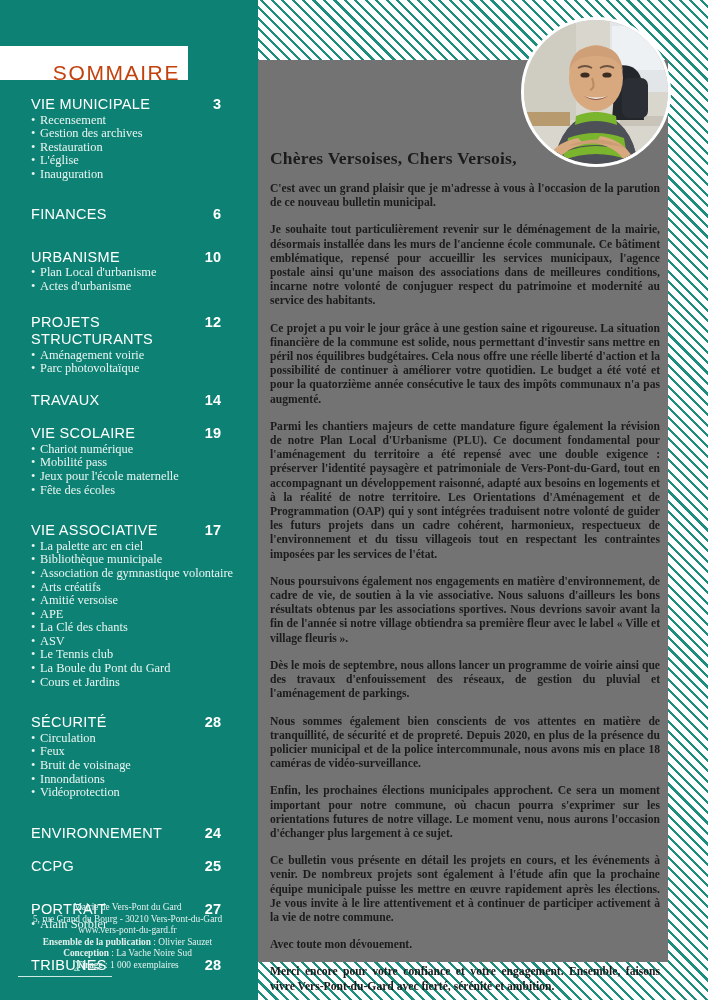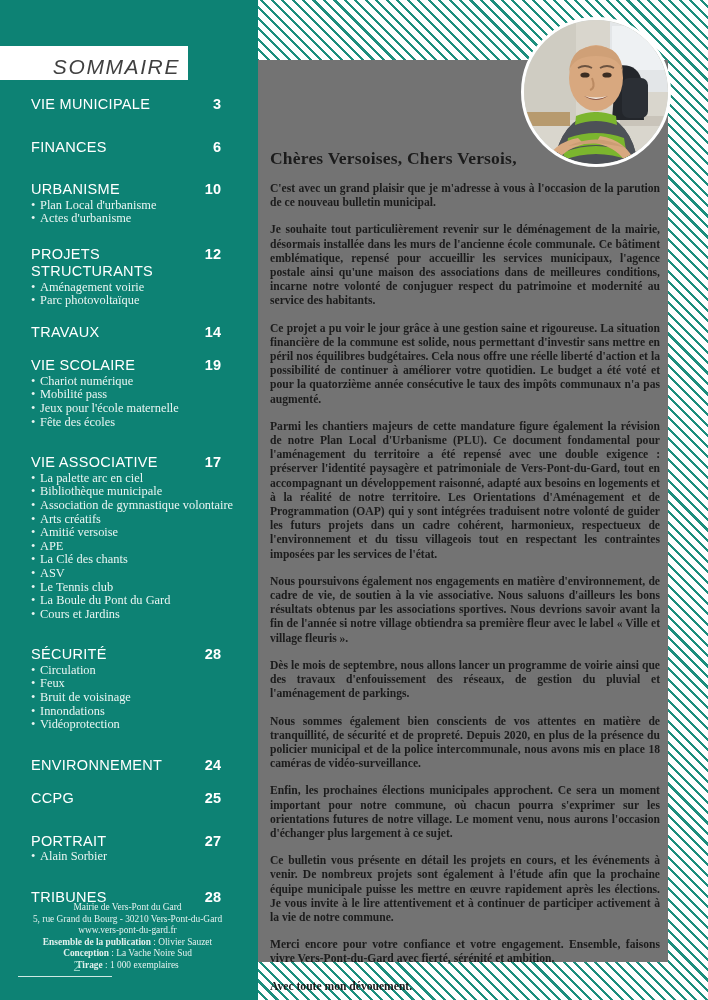--- a/index.html
+++ b/index.html
@@ -42,25 +42,24 @@
     display: flex;
     align-items: flex-start;
     justify-content: flex-end;
     box-sizing: border-box;
     padding: 0 6px 0 0;
   }
   .sommaire-text {
     font-family: "Liberation Sans", sans-serif;
     font-size: 21px;
     letter-spacing: 1.6px;
-    color: #404040;
+    color: #c2410c;
     line-height: 26px;
     border-bottom: 2px solid #0d8274;
-    padding: 8px 2px 1px 2px;
-    font-style: italic;
+    padding: 14px 2px 1px 2px;
   }
 
   .toc {
     position: absolute;
     left: 31px;
     top: 96px;
     width: 200px;
   }
   .toc-entry {
     margin-bottom: 3px;
@@ -268,22 +267,22 @@
       <div class="letter-body">
         <p>C'est avec un grand plaisir que je m'adresse à vous à l'occasion de la parution de ce nouveau bulletin municipal.</p>
         <p>Je souhaite tout particulièrement revenir sur le déménagement de la mairie, désormais installée dans les murs de l'ancienne école communale. Ce bâtiment emblématique, repensé pour accueillir les services municipaux, l'agence postale ainsi qu'une maison des associations dans de meilleures conditions, incarne notre volonté de conjuguer respect du patrimoine et modernité au service des habitants.</p>
         <p>Ce projet a pu voir le jour grâce à une gestion saine et rigoureuse. La situation financière de la commune est solide, nous permettant d'investir sans mettre en péril nos équilibres budgétaires. Cela nous offre une réelle liberté d'action et la possibilité de continuer à améliorer votre quotidien. Le budget a été voté et pour la quatorzième année consécutive le taux des impôts communaux n'a pas augmenté.</p>
         <p>Parmi les chantiers majeurs de cette mandature figure également la révision de notre Plan Local d'Urbanisme (PLU). Ce document fondamental pour l'aménagement du territoire a été repensé avec une double exigence : préserver l'identité paysagère et patrimoniale de Vers-Pont-du-Gard, tout en accompagnant un développement raisonné, adapté aux besoins en logements et à la réalité de notre territoire. Les Orientations d'Aménagement et de Programmation (OAP) qui y sont intégrées traduisent notre volonté de guider les futurs projets dans un cadre cohérent, harmonieux, respectueux de l'environnement et du tissu villageois tout en respectant les contraintes imposées par les services de l'état.</p>
         <p>Nous poursuivons également nos engagements en matière d'environnement, de cadre de vie, de soutien à la vie associative. Nous saluons d'ailleurs les bons résultats obtenus par les associations sportives. Nous devrions savoir avant la fin de l'année si notre village obtiendra sa première fleur avec le label « Ville et village fleuris ».</p>
         <p>Dès le mois de septembre, nous allons lancer un programme de voirie ainsi que des travaux d'enfouissement des réseaux, de gestion du pluvial et l'aménagement de parkings.</p>
         <p>Nous sommes également bien conscients de vos attentes en matière de tranquillité, de sécurité et de propreté. Depuis 2020, en plus de la présence du policier municipal et de la police intercommunale, nous avons mis en place 18 caméras de vidéo-surveillance.</p>
         <p>Enfin, les prochaines élections municipales approchent. Ce sera un moment important pour notre commune, où chacun pourra s'exprimer sur les orientations futures de notre village. Le moment venu, nous aurons l'occasion d'échanger plus largement à ce sujet.</p>
         <p>Ce bulletin vous présente en détail les projets en cours, et les événements à venir. De nombreux projets sont également à l'étude afin que la prochaine équipe municipale puisse les mettre en œuvre rapidement après les élections. Je vous invite à le lire attentivement et à continuer de participer activement à la vie de notre commune.</p>
+        <p>Avec toute mon dévouement.</p>
         <p>Merci encore pour votre confiance et votre engagement. Ensemble, faisons vivre Vers-Pont-du-Gard avec fierté, sérénité et ambition.</p>
-        <p>Avec toute mon dévouement.</p>
 
         <div class="sign-block">
           <div class="sign-name">Olivier Sauzet</div>
           <div class="sign-role">Maire de Vers-Pont du Gard</div>
         </div>
       </div>
 
     </div>
   </div>
 
@@ -330,20 +329,27 @@
       <span class="sommaire-text">SOMMAIRE</span>
     </div>
 
     <div class="toc">
 
       <div class="toc-entry">
         <div class="toc-head">
           <span class="toc-title">VIE MUNICIPALE</span>
           <span class="toc-page">3</span>
         </div>
+        <ul class="toc-sublist">
+          <li>Recensement</li>
+          <li>Gestion des archives</li>
+          <li>Restauration</li>
+          <li>L'église</li>
+          <li>Inauguration</li>
+        </ul>
       </div>
       <div class="gap-lg"></div>
 
       <div class="toc-entry">
         <div class="toc-head">
           <span class="toc-title">FINANCES</span>
           <span class="toc-page">6</span>
         </div>
       </div>
       <div class="gap-lg"></div>

